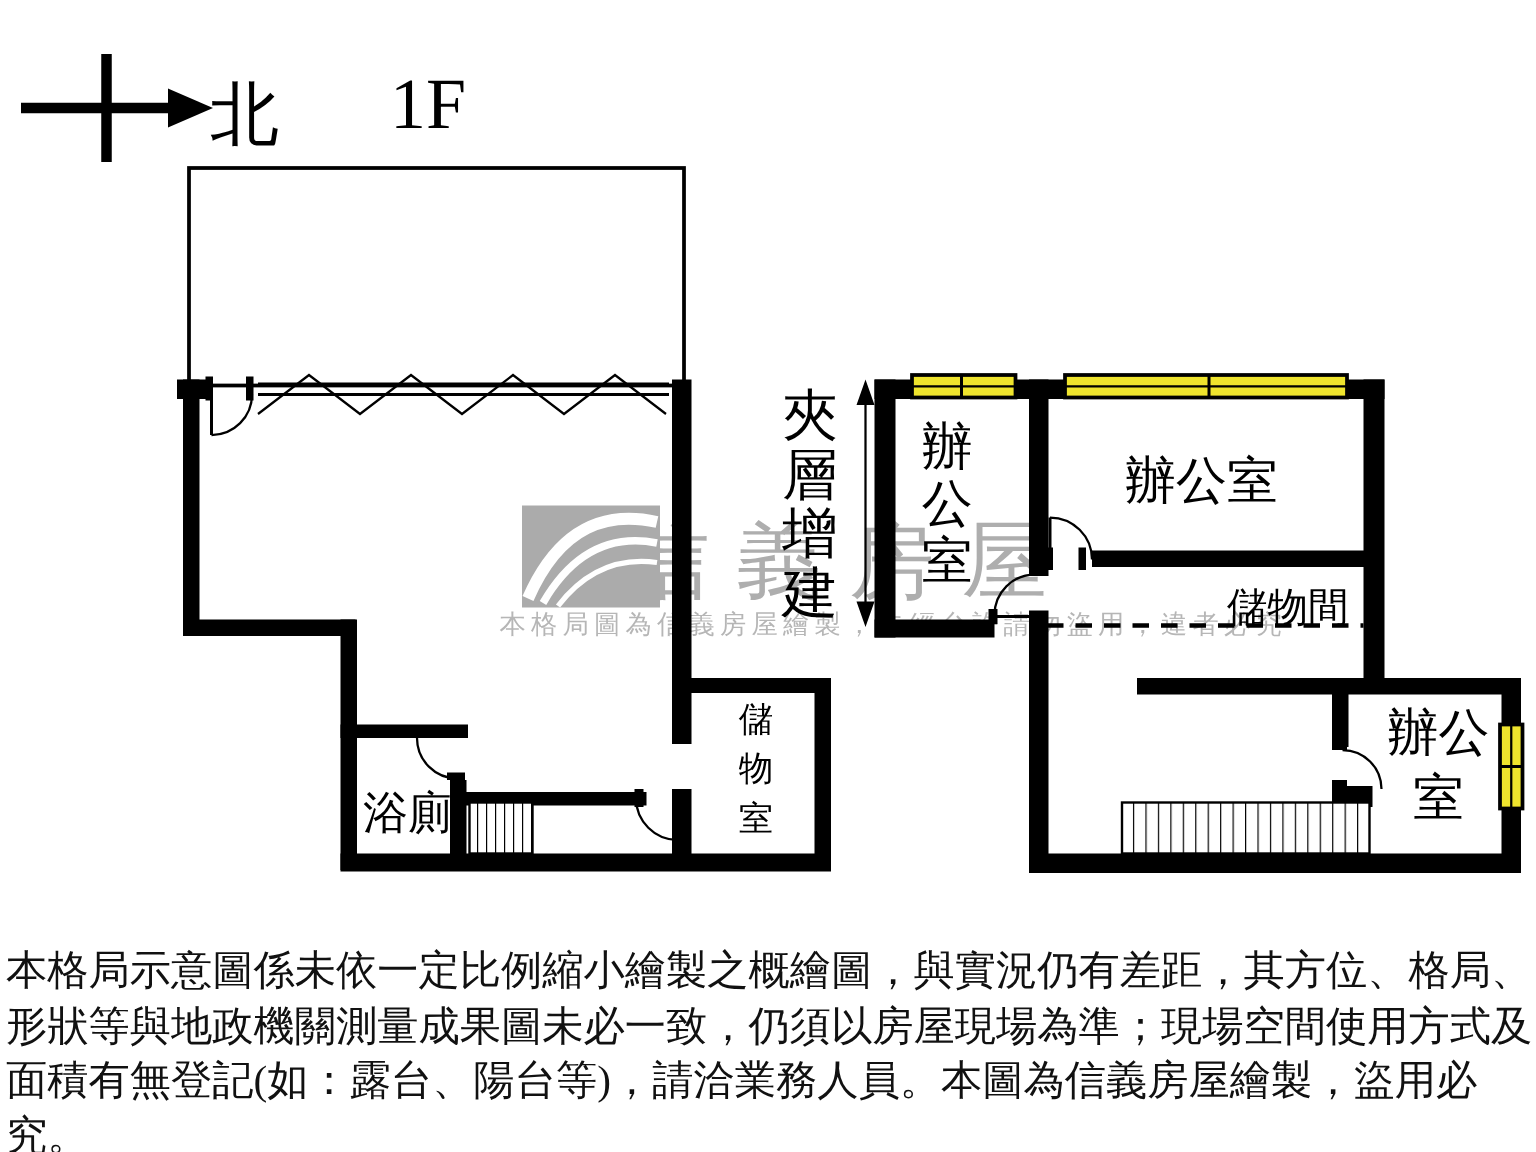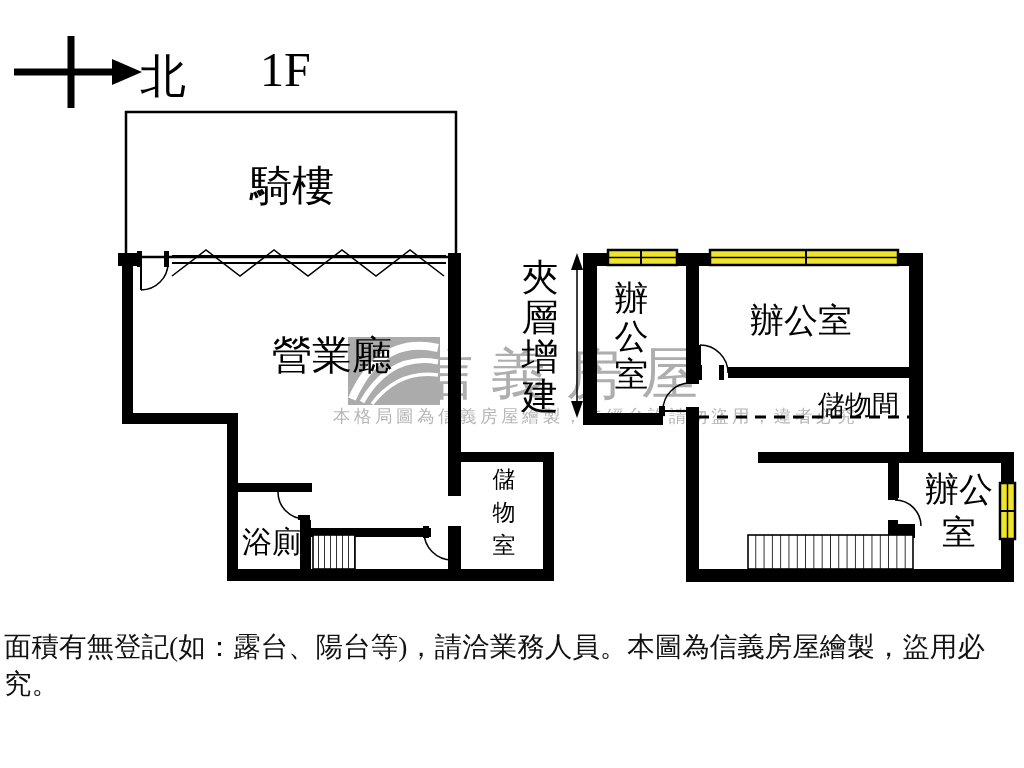--- a/index.html
+++ b/index.html
@@ -147,28 +147,28 @@
       <rect x="888" y="494" width="10" height="6" fill="#000"></rect>
       <rect x="888" y="520" width="10" height="6" fill="#000"></rect>
       <path d="M895,500 A26,26 0 0 1 921,526" fill="none" stroke="#000" stroke-width="1.5"></path>
     </g>
 
     <rect x="748" y="535" width="165" height="34" fill="url(#st8)" stroke="#000" stroke-width="1.6"></rect>
   </svg>
 
   <div class="lbl" style="left:140px;top:46px;font-size:46px;">北</div>
   <div class="lbl" style="left:260px;top:42px;font-size:48px;">1F</div>
-  <div class="lbl" style="left:250px;top:158px;font-size:42px;">騎樓</div>
-  <div class="lbl" style="left:272px;top:328px;font-size:40px;">營業廳</div>
   <div class="lbl" style="left:242px;top:522px;font-size:30px;text-align:right;">浴廁</div>
   <div class="lbl vtext" style="left:489px;top:463px;width:30px;font-size:23px;line-height:33px;">儲物室</div>
 
   <div class="lbl vtext" style="left:521px;top:258px;width:38px;font-size:37px;line-height:39.5px;">夾層增建</div>
   <div class="lbl vtext" style="left:614px;top:280px;width:35px;font-size:34px;line-height:38px;">辦公室</div>
   <div class="lbl" style="left:750px;top:298px;font-size:34px;">辦公室</div>
   <div class="lbl" style="left:818px;top:387px;font-size:27px;">儲物間</div>
   <div class="lbl vtext" style="left:920px;top:468px;width:78px;font-size:34px;line-height:43px;">辦公室</div>
 
   <div style="position:absolute;left:4px;top:629px;width:1018px;font-size:27.5px;line-height:36.5px;color:#111;z-index:6;">
+    <div>本格局示意圖係未依一定比例縮小繪製之概繪圖，與實況仍有差距，其方位、格局、</div>
+    <div>形狀等與地政機關測量成果圖未必一致，仍須以房屋現場為準；現場空間使用方式及</div>
     <div>面積有無登記(如：露台、陽台等)，請洽業務人員。本圖為信義房屋繪製，盜用必究。</div>
   </div>
 
 </div>
 
 </body></html>

